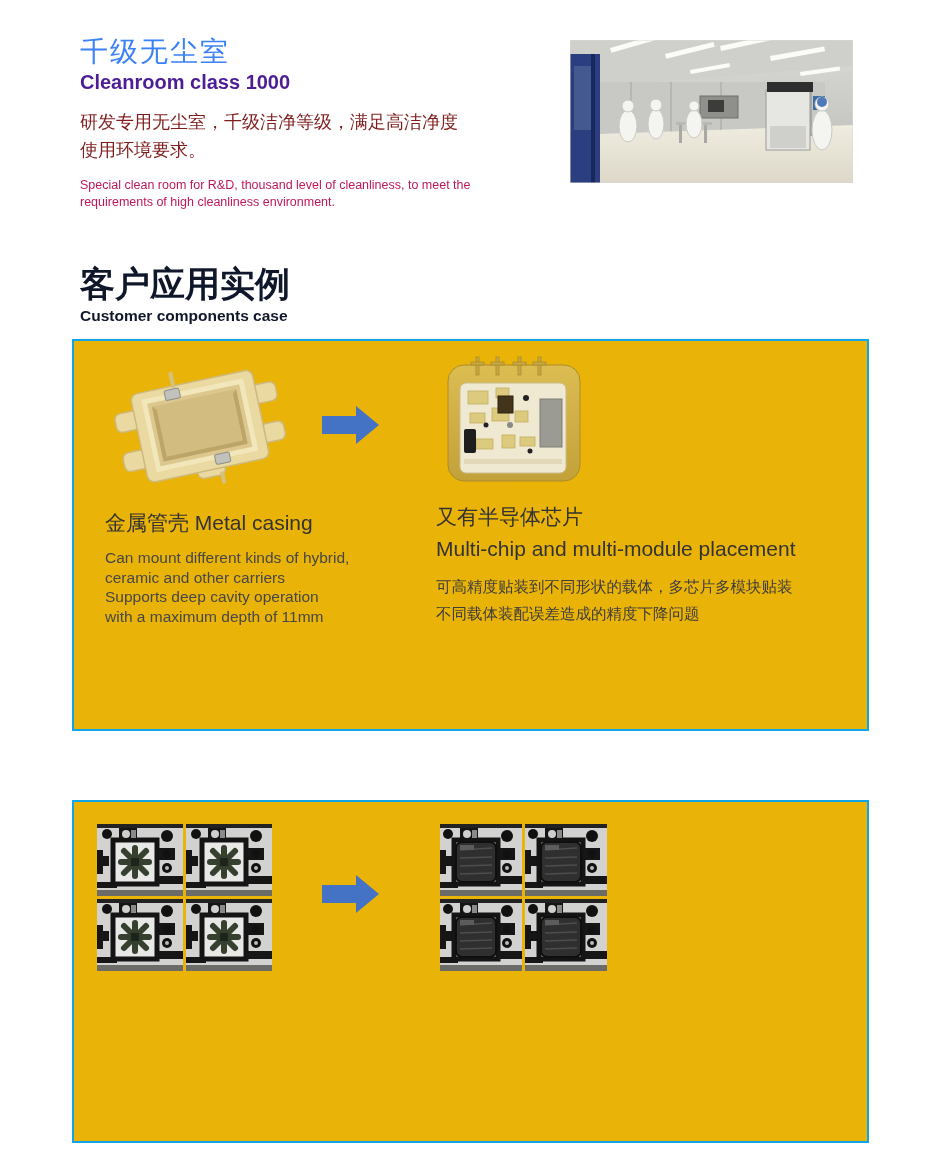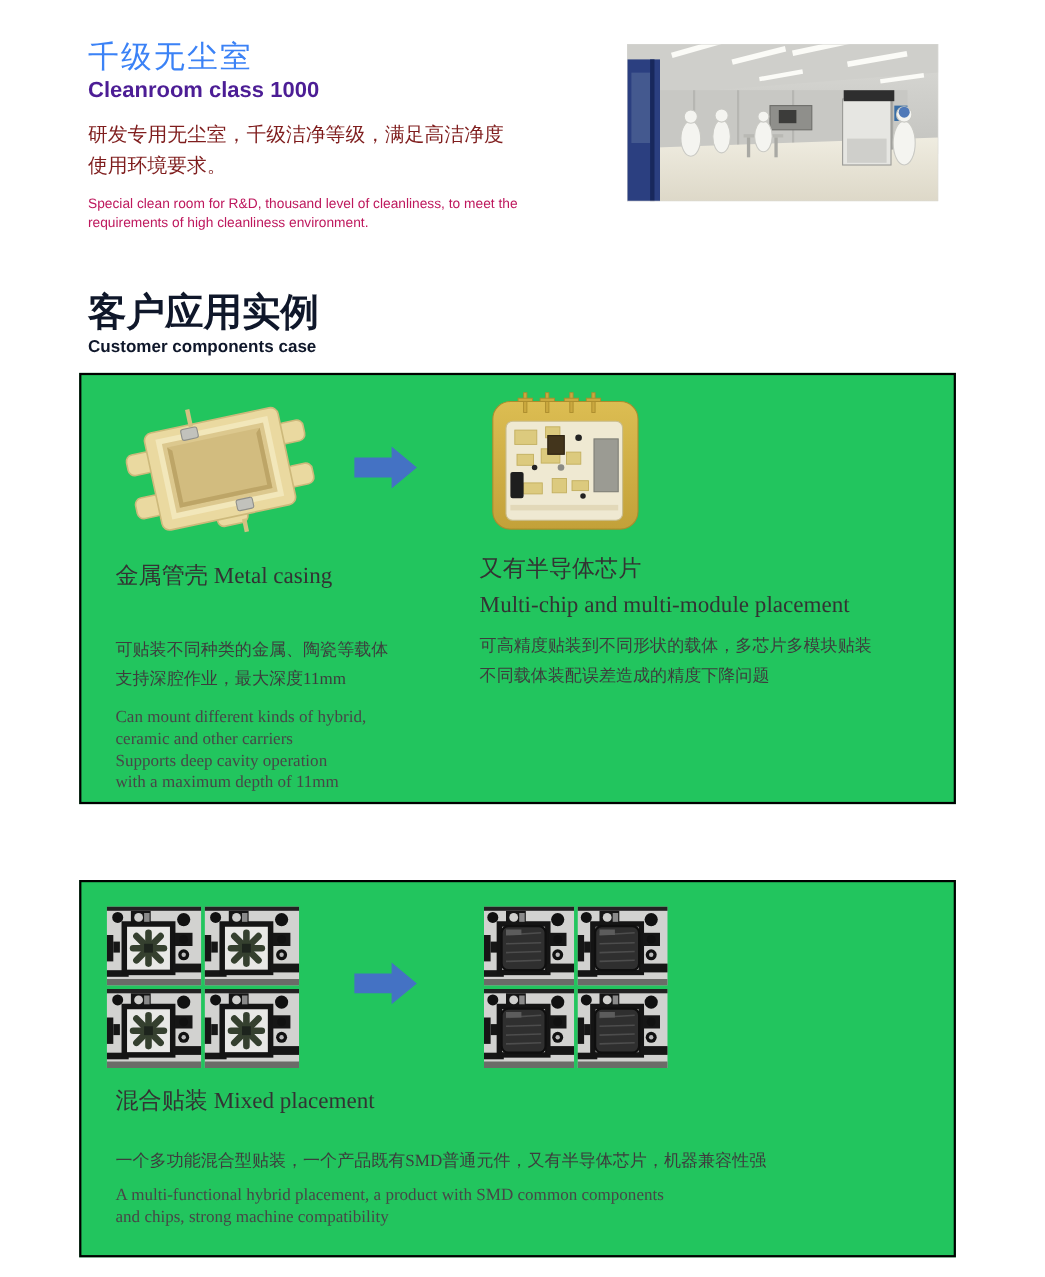--- a/index.html
+++ b/index.html
@@ -15,21 +15,21 @@
   .top-title-zh{font-size:28px;font-weight:normal;color:#3b82f6;letter-spacing:2px;line-height:1.15;}
   .top-title-en{font-size:20px;font-weight:bold;color:#4c1d95;margin-top:3px;}
   .top-desc-zh{font-size:18px;color:#7f1d1d;line-height:1.55;margin-top:15px;}
   .top-desc-en{font-size:12.5px;color:#be185d;line-height:1.4;margin-top:12px;}
 
   
   .sec-title-zh{font-size:35px;font-weight:bold;line-height:1.05;}
   .sec-title-en{font-size:15.5px;font-weight:bold;margin-top:4px;}
 
   
-  .case-box{position:absolute;left:72px;width:793px;background:#22c55e;border:2px solid #000000;font-family:Liberation Serif, serif;}
+  .case-box{position:absolute;left:72px;width:793px;background:#eab308;border:2px solid #0ea5e9;}
   .case-heading{font-size:21px;font-weight:500;color:#333333;}
   .case-subheading{font-size:21px;color:#333333;margin-top:6px;}
   .case-zh{font-size:15.5px;color:#3d3d3d;line-height:1.75;}
   .case-en{font-size:15.5px;color:#474747;line-height:1.27;}
 
   .grid2x2{display:grid;grid-template-columns:auto auto;gap:3px;}
 </style>
 </head>
 <body>
 
@@ -180,22 +180,20 @@
         <circle cx="86" cy="45" r="3" fill="#222"></circle>
           <circle cx="46" cy="72" r="2.5" fill="#222"></circle>
         <circle cx="90" cy="98" r="2.5" fill="#222"></circle>
           <circle cx="70" cy="72" r="3" fill="#8b8b84"></circle>
         <rect x="24" y="106" width="98" height="5" fill="#e2d8b8"></rect>
       </svg>
     </div>
 
     <div class="abs" style="left:31px;top:168px;width:320px;">
       <div class="case-heading">金属管壳 Metal casing</div>
-      <div class="case-zh pre" style="margin-top:40px;">可贴装不同种类的金属、陶瓷等载体
-支持深腔作业，最大深度11mm</div>
       <div class="case-en pre" style="margin-top:11px;">Can mount different kinds of hybrid,
 ceramic and other carriers
 Supports deep cavity operation
 with a maximum depth of 11mm</div>
     </div>
 
     <div class="abs" style="left:362px;top:162px;width:440px;">
       <div class="case-heading">又有半导体芯片</div>
       <div class="case-subheading">Multi-chip and multi-module placement</div>
       <div class="case-zh pre" style="margin-top:12px;">可高精度贴装到不同形状的载体，多芯片多模块贴装
@@ -285,21 +283,15 @@
           <use href="#tileB"></use>
         </svg>
       <svg width="82" height="72" viewBox="0 0 82 72">
           <use href="#tileB"></use>
         </svg>
       <svg width="82" height="72" viewBox="0 0 82 72">
           <use href="#tileB"></use>
         </svg>
     </div>
 
-    <div class="abs" style="left:31px;top:184px;width:730px;">
-      <div class="case-heading">混合贴装 Mixed placement</div>
-      <div class="case-zh" style="margin-top:28px;">一个多功能混合型贴装，一个产品既有SMD普通元件，又有半导体芯片，机器兼容性强</div>
-      <div class="case-en pre" style="margin-top:8px;">A multi-functional hybrid placement, a product with SMD common components
-and chips, strong machine compatibility</div>
-    </div>
   </div>
 
 </div>
 
 </body></html>

